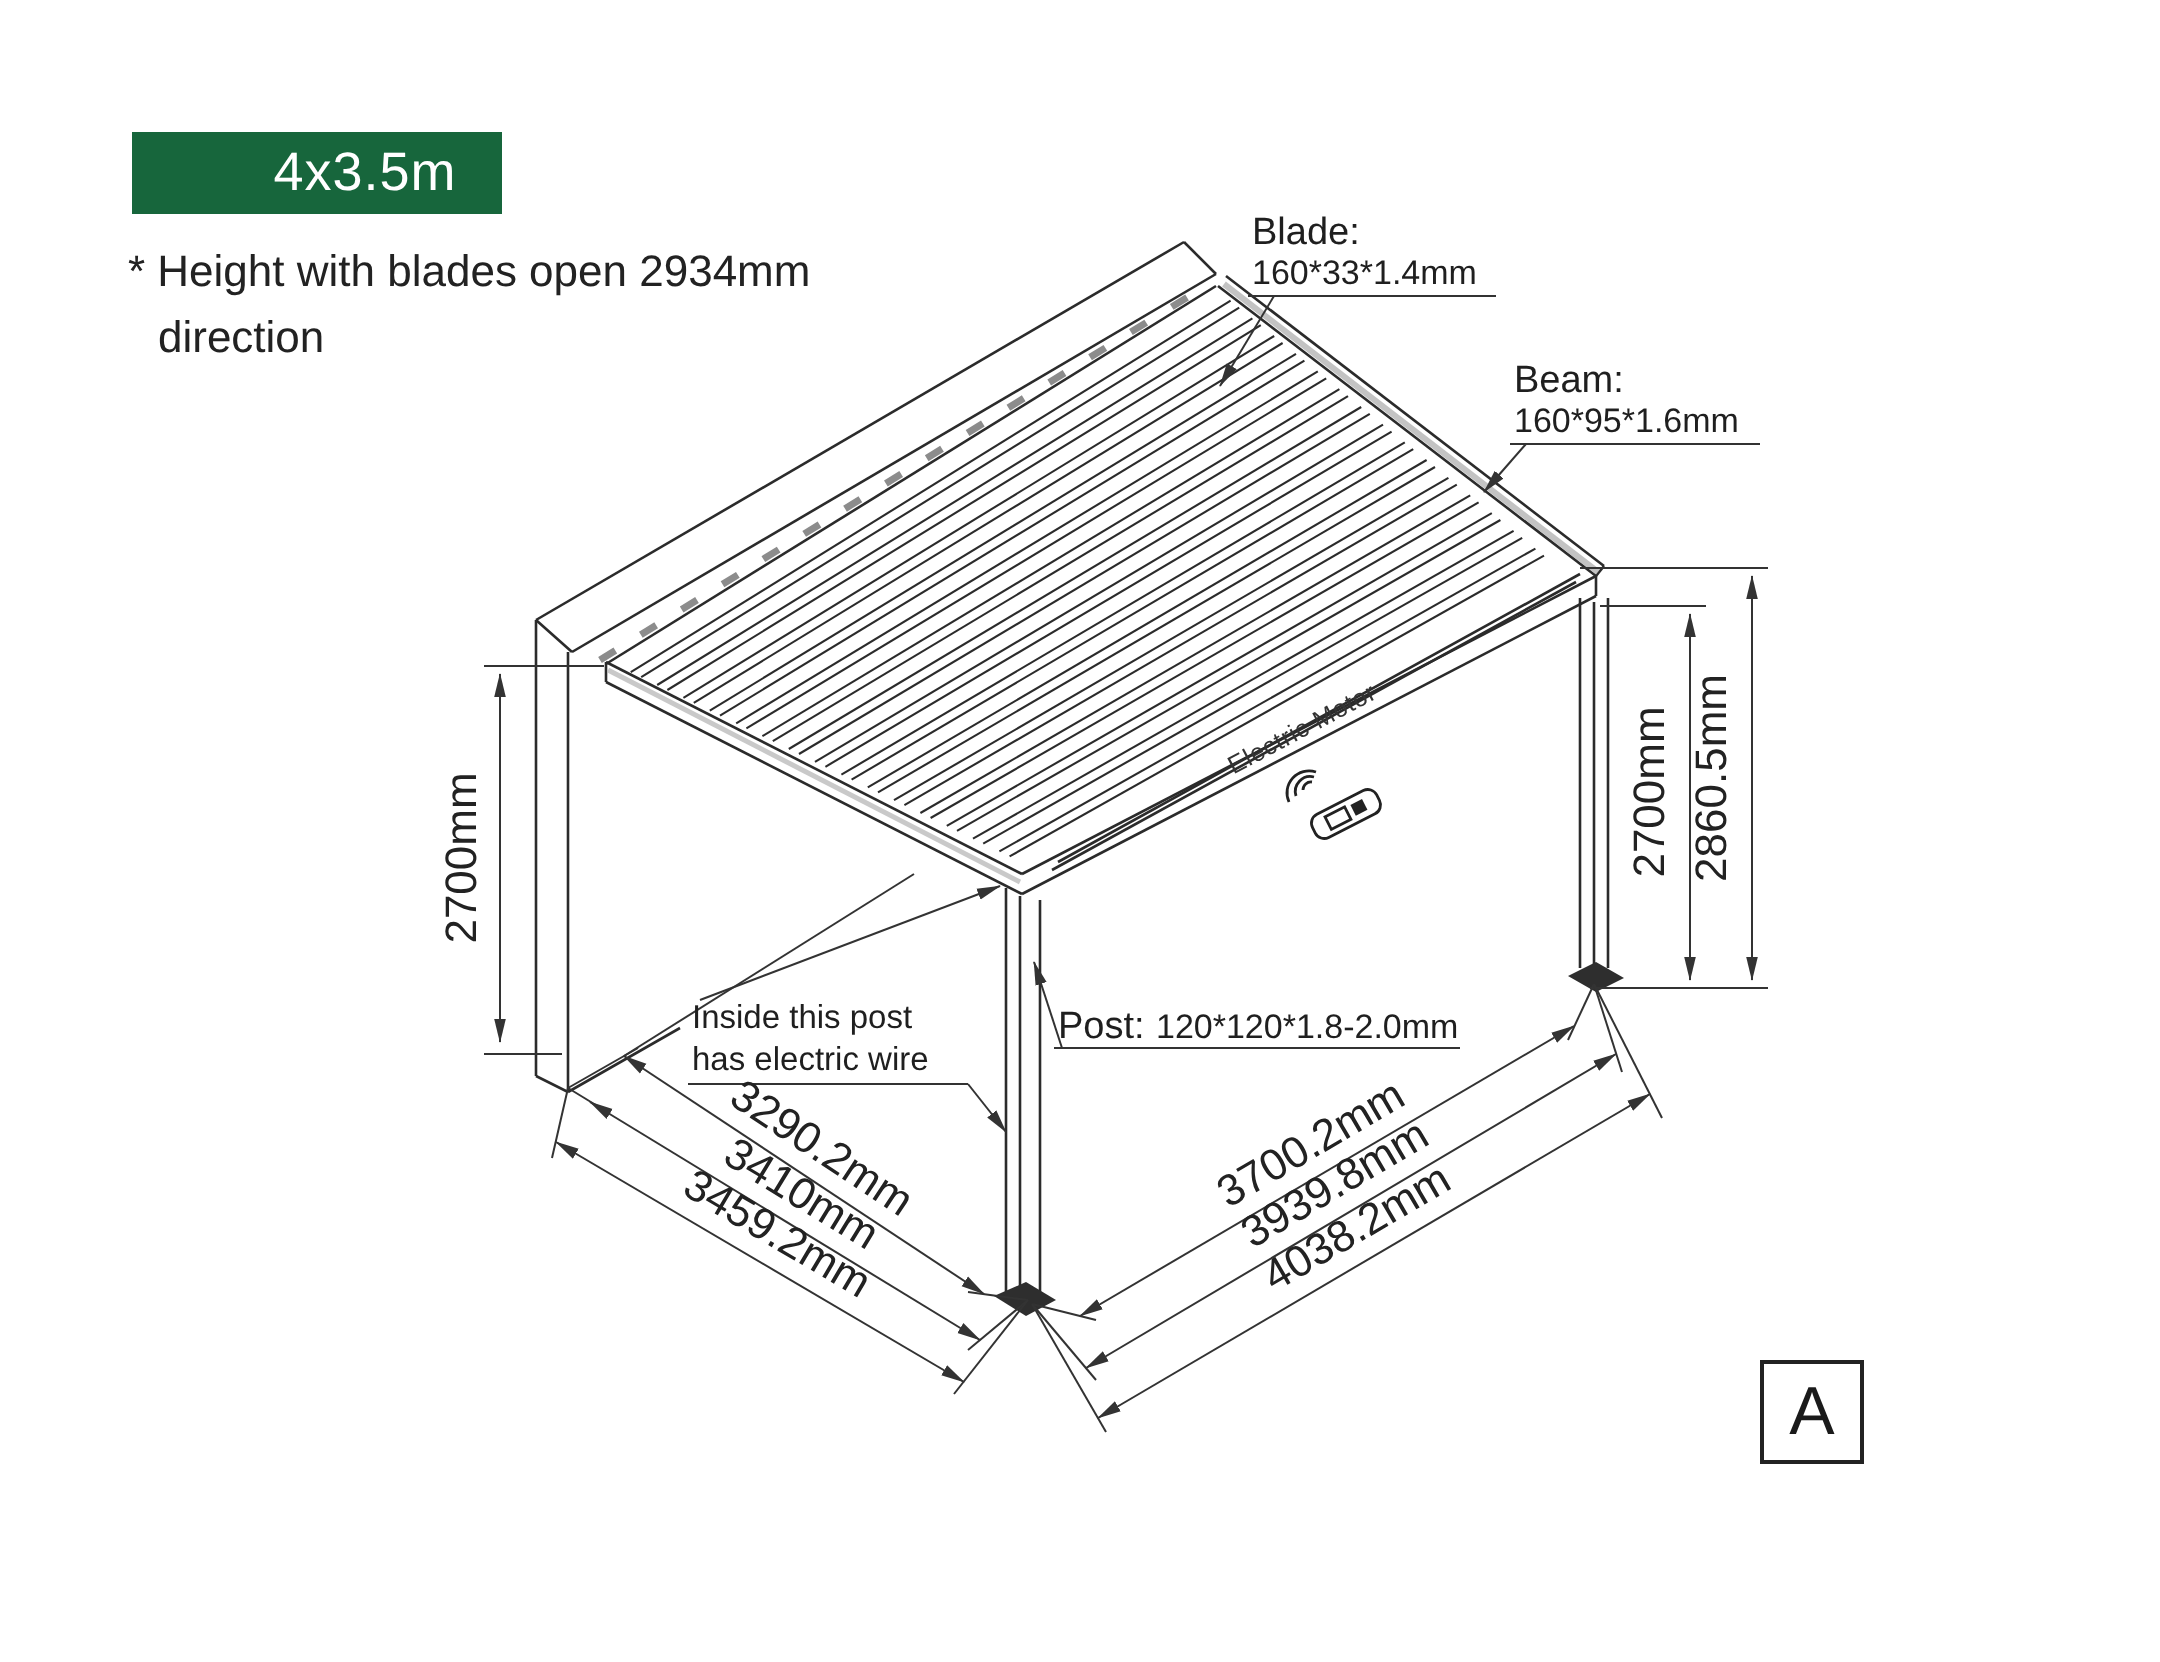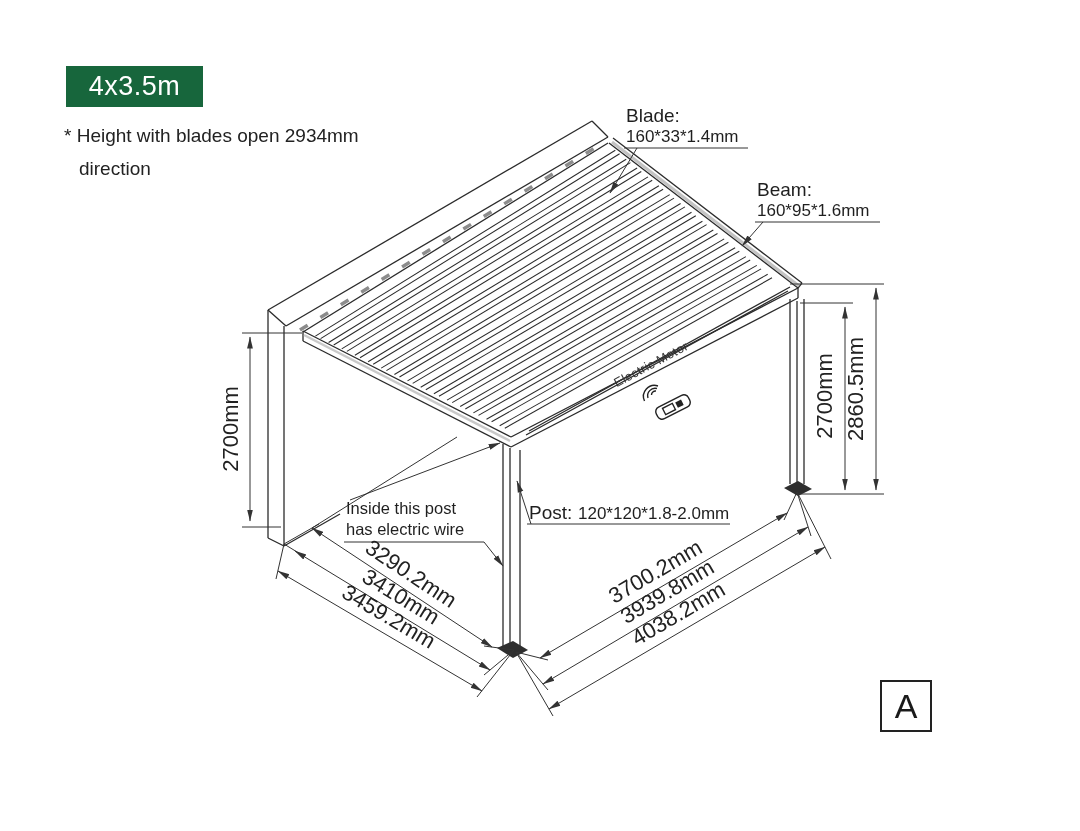--- a/index.html
+++ b/index.html
@@ -6,42 +6,42 @@
   .canvas{
     position:relative;width:1080px;height:831px;background:#ffffff;overflow:hidden;
     font-family:"Liberation Sans", sans-serif;color:#1f1f1f;
   }
   .badge{
     position:absolute;left:66px;top:66px;width:137px;height:41px;
     display:flex;align-items:center;justify-content:center;
     font-size:27px;letter-spacing:.5px;
   }
   .notes{
-    position:absolute;left:64px;top:126px;font-size:19px;line-height:20px;color:#222;
+    position:absolute;left:64px;top:126px;font-size:22px;line-height:20px;color:#222;
   }
   .notes .indent{padding-left:15px;margin-top:13px;}
   .drawing{position:absolute;left:0;top:0;}
   .vision-box{
     position:absolute;left:880px;top:680px;width:48px;height:48px;
     border:2px solid #222;display:flex;align-items:center;justify-content:center;
     font-size:34px;color:#1a1a1a;background:#fff;
   }
   text{font-family:"Liberation Sans", sans-serif;fill:#1f1f1f;}
   .t-label{font-size:19px;}
   .t-spec{font-size:17px;}
   .t-dim{font-size:22px;fill:#222;}
   .t-small{font-size:16.5px;}
   .t-motor{font-size:12.5px;letter-spacing:.4px;fill:#333;}
 </style>
 </head>
 <body>
 
 <div class="canvas">
 
-  <div class="badge" style="background:#17663c;color:#ffffff;">
+  <div class="badge" style="background:#17663c;color:#ffffff;padding-left:48px;">
     <span>4x3.5m</span>
   </div>
 
   <div class="notes">
     <div>* Height with blades open 2934mm</div>
     <div class="indent">direction</div>
   </div>
 
   <svg class="drawing" width="1080" height="831" viewBox="0 0 1080 831">
     <defs>

